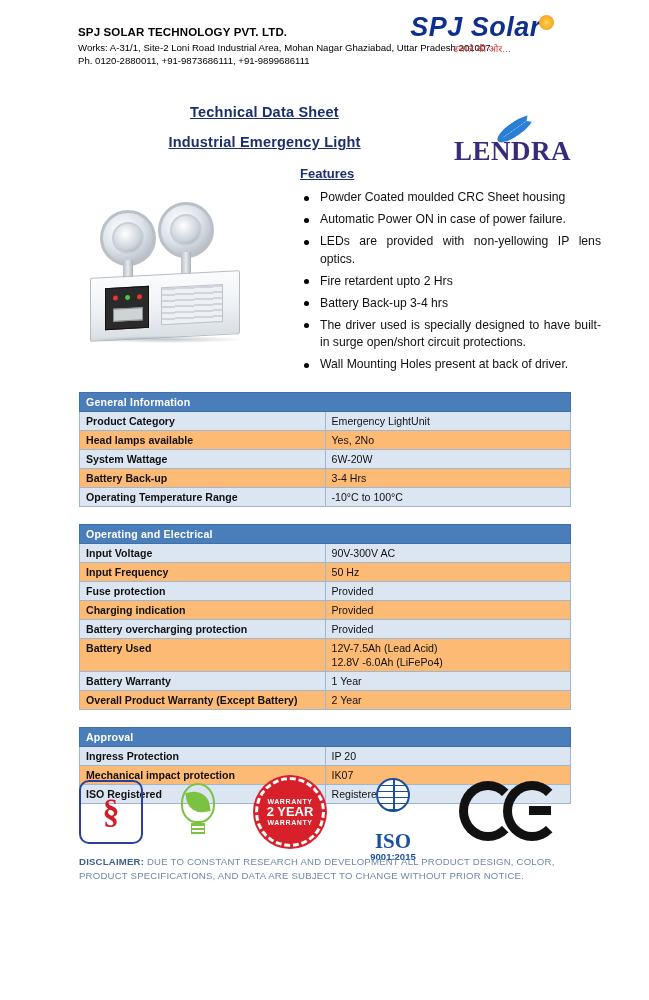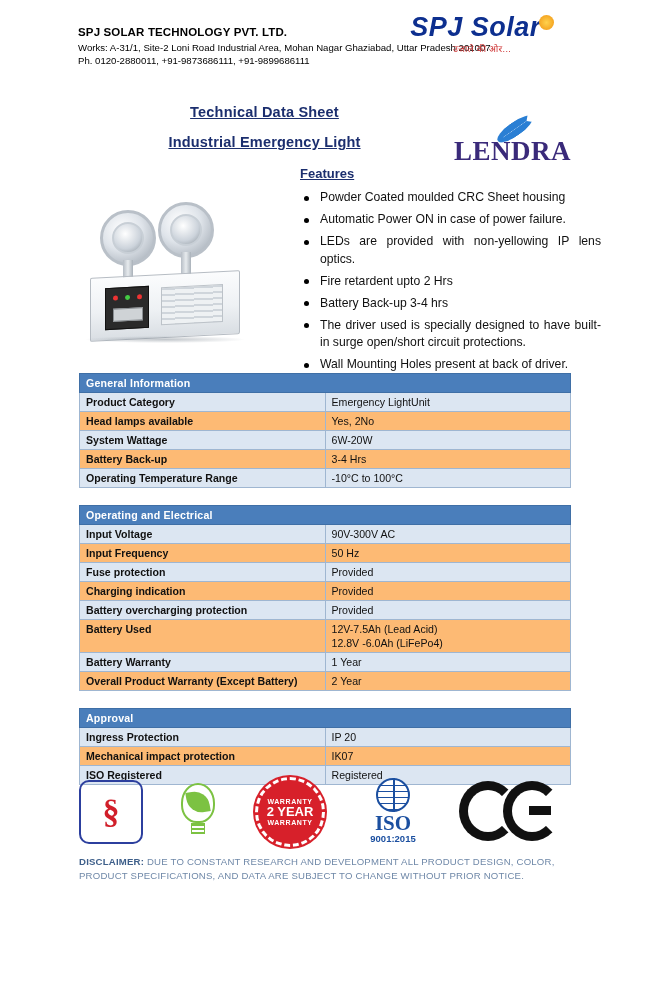--- a/index.html
+++ b/index.html
@@ -259,21 +259,21 @@
     top: 140px;
     width: 158px;
     height: 7px;
     background: radial-gradient(ellipse at 50% 50%, rgba(120,130,140,0.45) 0%, rgba(255,255,255,0) 72%);
   }
 
   
   .tables {
     position: absolute;
     left: 79px;
-    top: 373px;
+    top: 392px;
     width: 492px;
   }
   table.spec {
     width: 492px;
     border-collapse: collapse;
     margin-bottom: 17px;
     table-layout: fixed;
   }
   table.spec th.section {
     background: #4a7ebb;
@@ -385,21 +385,21 @@
     position: relative;
   }
   .iso-globe::after {
     content: "";
     position: absolute; left: 50%; top: -2px;
     width: 1.5px; height: 34px; background: #1b4fa0;
   }
   .iso-word {
     font-family: "Liberation Serif", serif;
     font-size: 21px; font-weight: bold; color: #1b4fa0;
-    line-height: 20px; margin-top: 1px;
+    line-height: 20px; margin-top: 19px;
   }
   .iso-num { font-size: 9.5px; font-weight: bold; color: #1b4fa0; }
 
   .badge-ce { width: 112px; height: 66px; position: relative; }
   .ce-c, .ce-e {
     position: absolute;
     top: 2px;
     width: 58px; height: 60px;
     border: 9px solid #111;
     border-radius: 50%;

